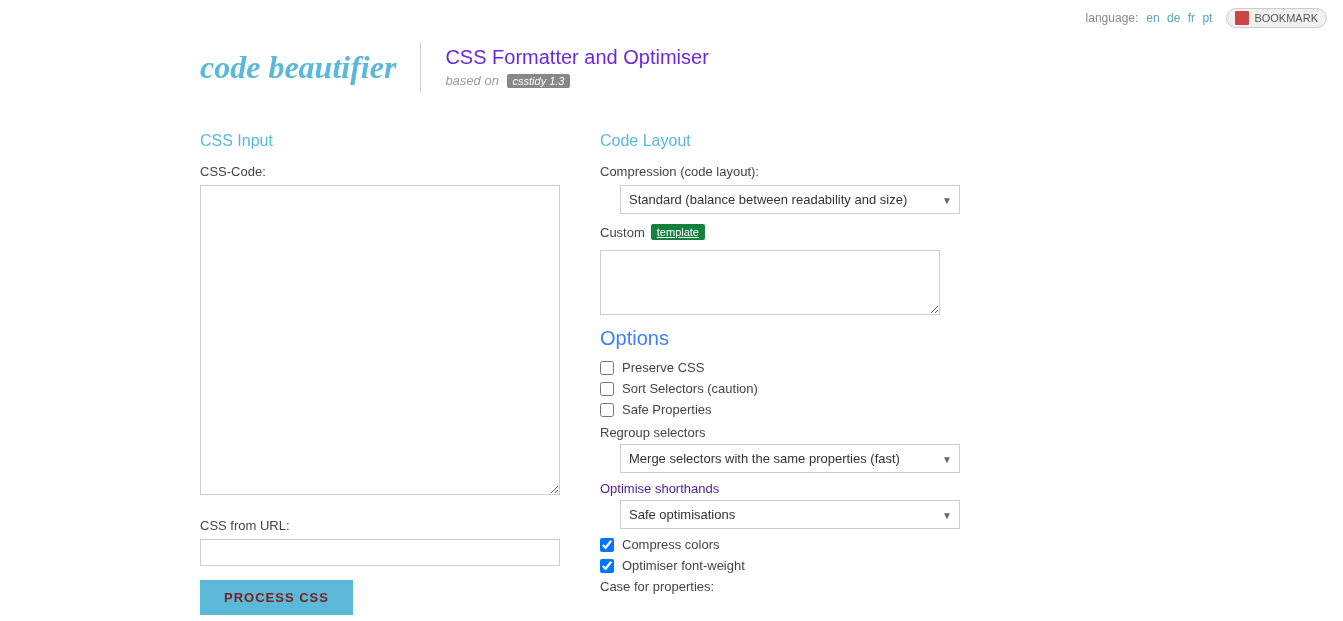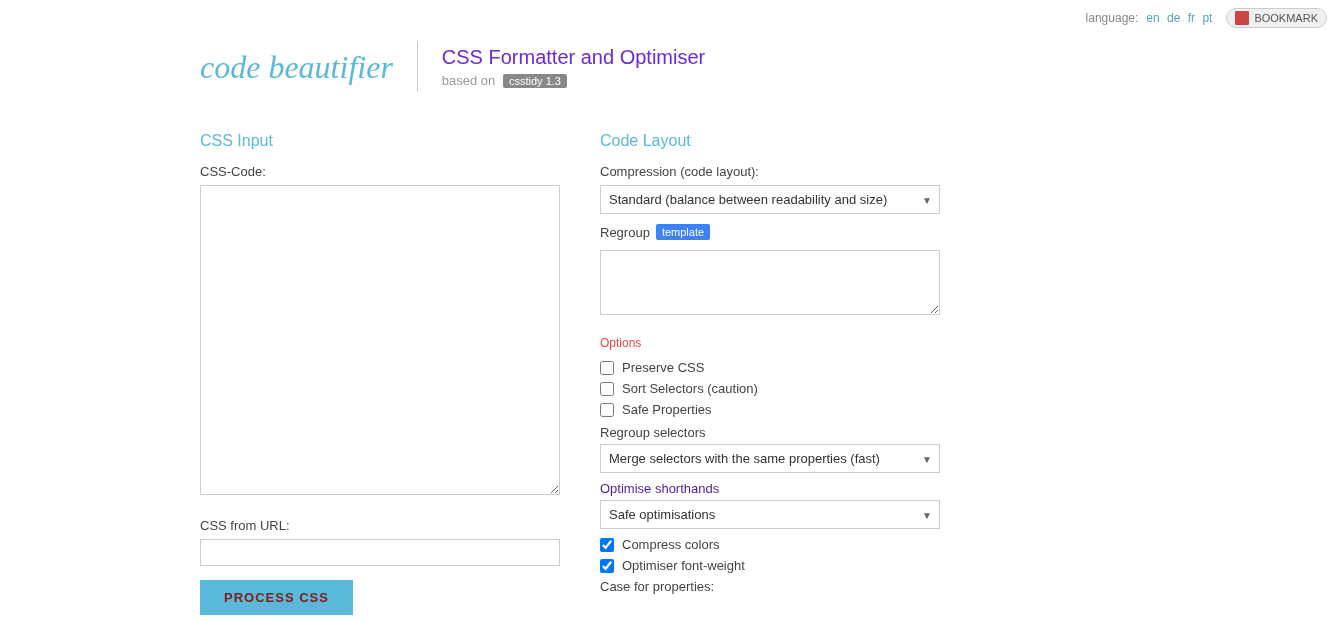--- a/index.html
+++ b/index.html
@@ -61,21 +61,21 @@
       align-items: center;
       padding: 10px 80px 20px 200px;
       border-bottom: none;
     }
 
     .logo {
       font-size: 32px;
       font-style: italic;
       color: #5ab8d8;
       font-family: Georgia, serif;
-      font-weight: normal;
+      font-weight: bold;
     }
 
     .header-divider {
       width: 1px;
       height: 50px;
       background: #ccc;
       margin: 0 24px;
     }
 
     .header-subtitle {
@@ -87,20 +87,21 @@
     .header-subtitle .main-title {
       font-size: 20px;
       color: #6d28d9;
       font-weight: normal;
     }
 
     .header-subtitle .based-on {
       font-size: 13px;
       color: #999;
       margin-top: 4px;
+      font-style: italic;
     }
 
     .csstidy-badge {
       background: #888;
       color: #fff;
       font-size: 11px;
       padding: 1px 6px;
       border-radius: 2px;
       margin-left: 4px;
     }
@@ -174,20 +175,21 @@
       font-size: 13px;
       color: #444;
       margin-bottom: 6px;
       display: block;
     }
 
     .select-wrapper {
       position: relative;
       display: inline-block;
       width: 340px;
+      margin-left: 20px;
     }
 
     .select-wrapper select {
       width: 100%;
       padding: 6px 30px 6px 8px;
       border: 1px solid #ccc;
       background: #fff;
       font-size: 13px;
       appearance: none;
       -webkit-appearance: none;
@@ -214,42 +216,43 @@
       align-items: center;
       gap: 6px;
     }
 
     .custom-label {
       color: #444;
       font-size: 13px;
     }
 
     .template-badge {
-      background: #3b82f6;
+      background: #15803d;
       color: #fff;
       font-size: 11px;
       padding: 2px 6px;
       border-radius: 2px;
+      text-decoration: underline;
     }
 
     .custom-template-textarea {
       width: 340px;
       height: 65px;
       border: 1px solid #ccc;
       resize: vertical;
       font-size: 12px;
       padding: 4px;
       font-family: monospace;
       outline: none;
     }
 
     .options-title {
-      font-size: 12px;
-      color: #ef4444;
-      margin-top: 18px;
+      font-size: 20px;
+      color: #3b82f6;
+      margin-top: 9px;
       margin-bottom: 10px;
       font-weight: normal;
     }
 
     .checkbox-row {
       display: flex;
       align-items: center;
       margin-bottom: 6px;
     }
 
@@ -341,21 +344,21 @@
       <select>
         <option>Standard (balance between readability and size)</option>
         <option>Highest compression (single line)</option>
         <option>High compression</option>
         <option>Low compression</option>
         <option>Lowest compression (full expanded)</option>
       </select>
     </div>
 
     <div class="custom-template-row">
-      <span class="custom-label">Regroup</span>
+      <span class="custom-label">Custom</span>
       <span class="template-badge">template</span>
     </div>
     <textarea class="custom-template-textarea" placeholder="" style=""></textarea>
 
     <div class="options-title">Options</div>
 
     <div class="checkbox-row">
       <input type="checkbox" id="preserve-css" style="">
       <label for="preserve-css">Preserve CSS</label>
     </div>

